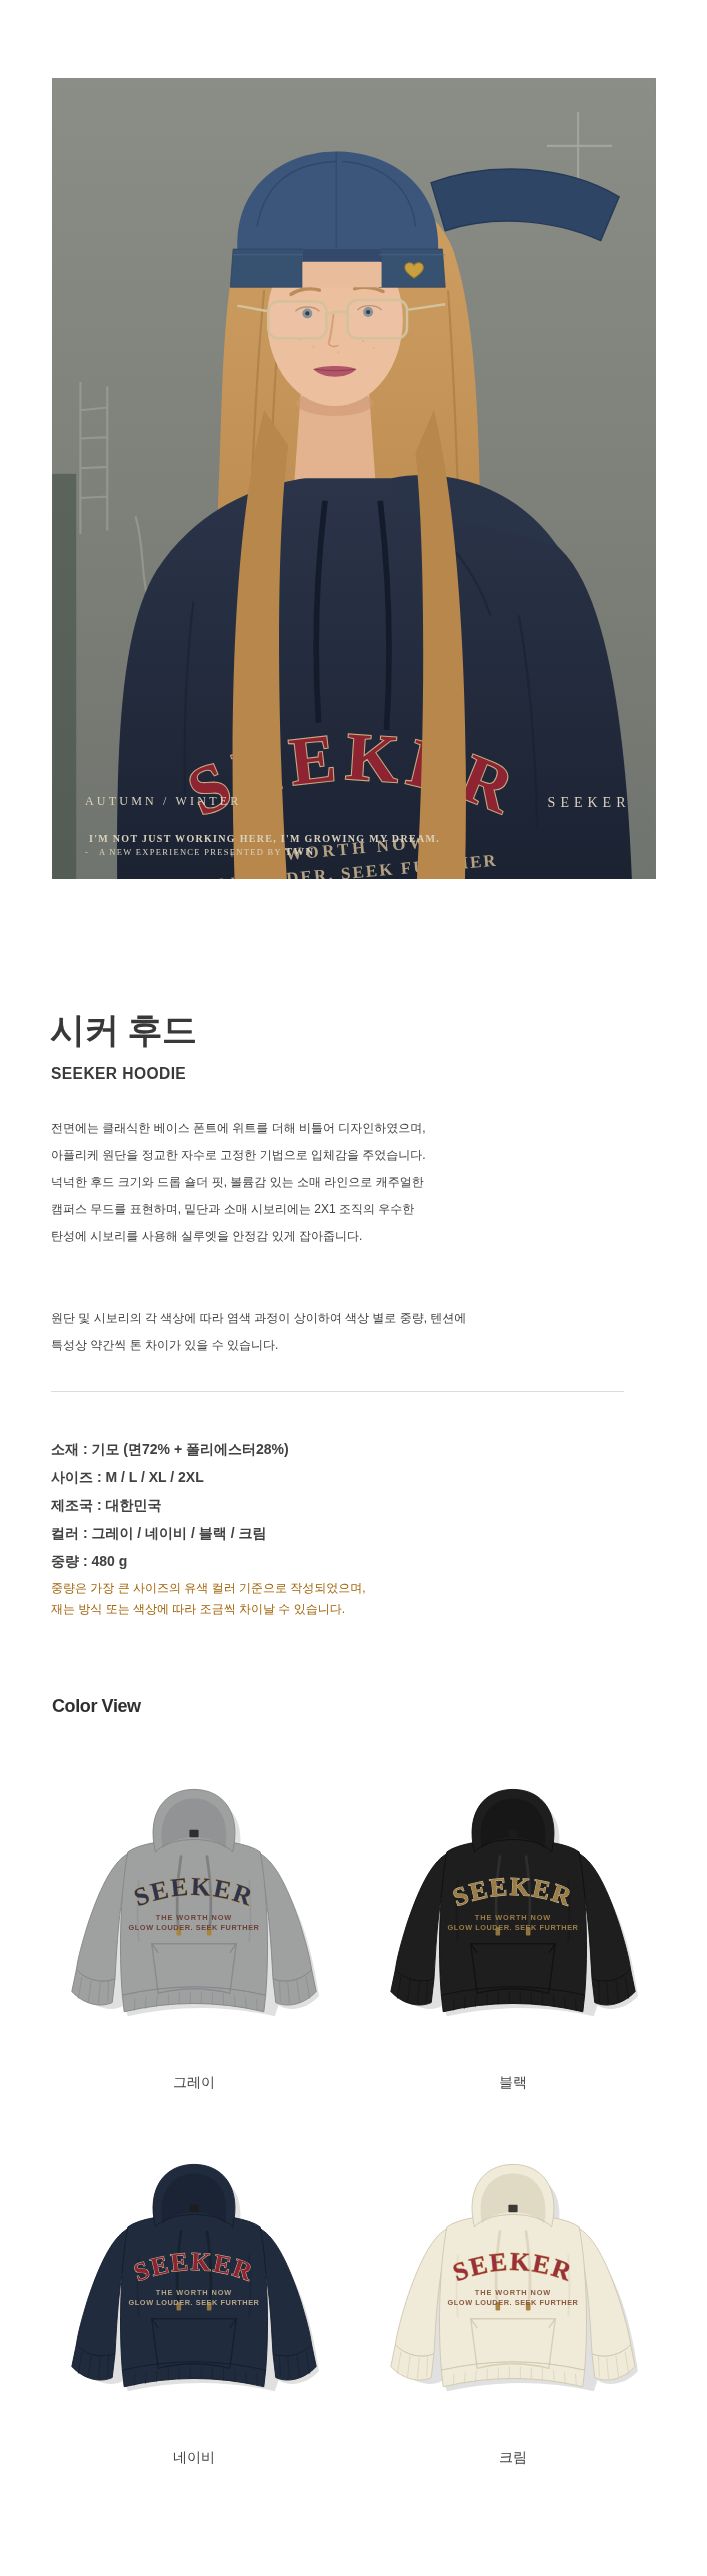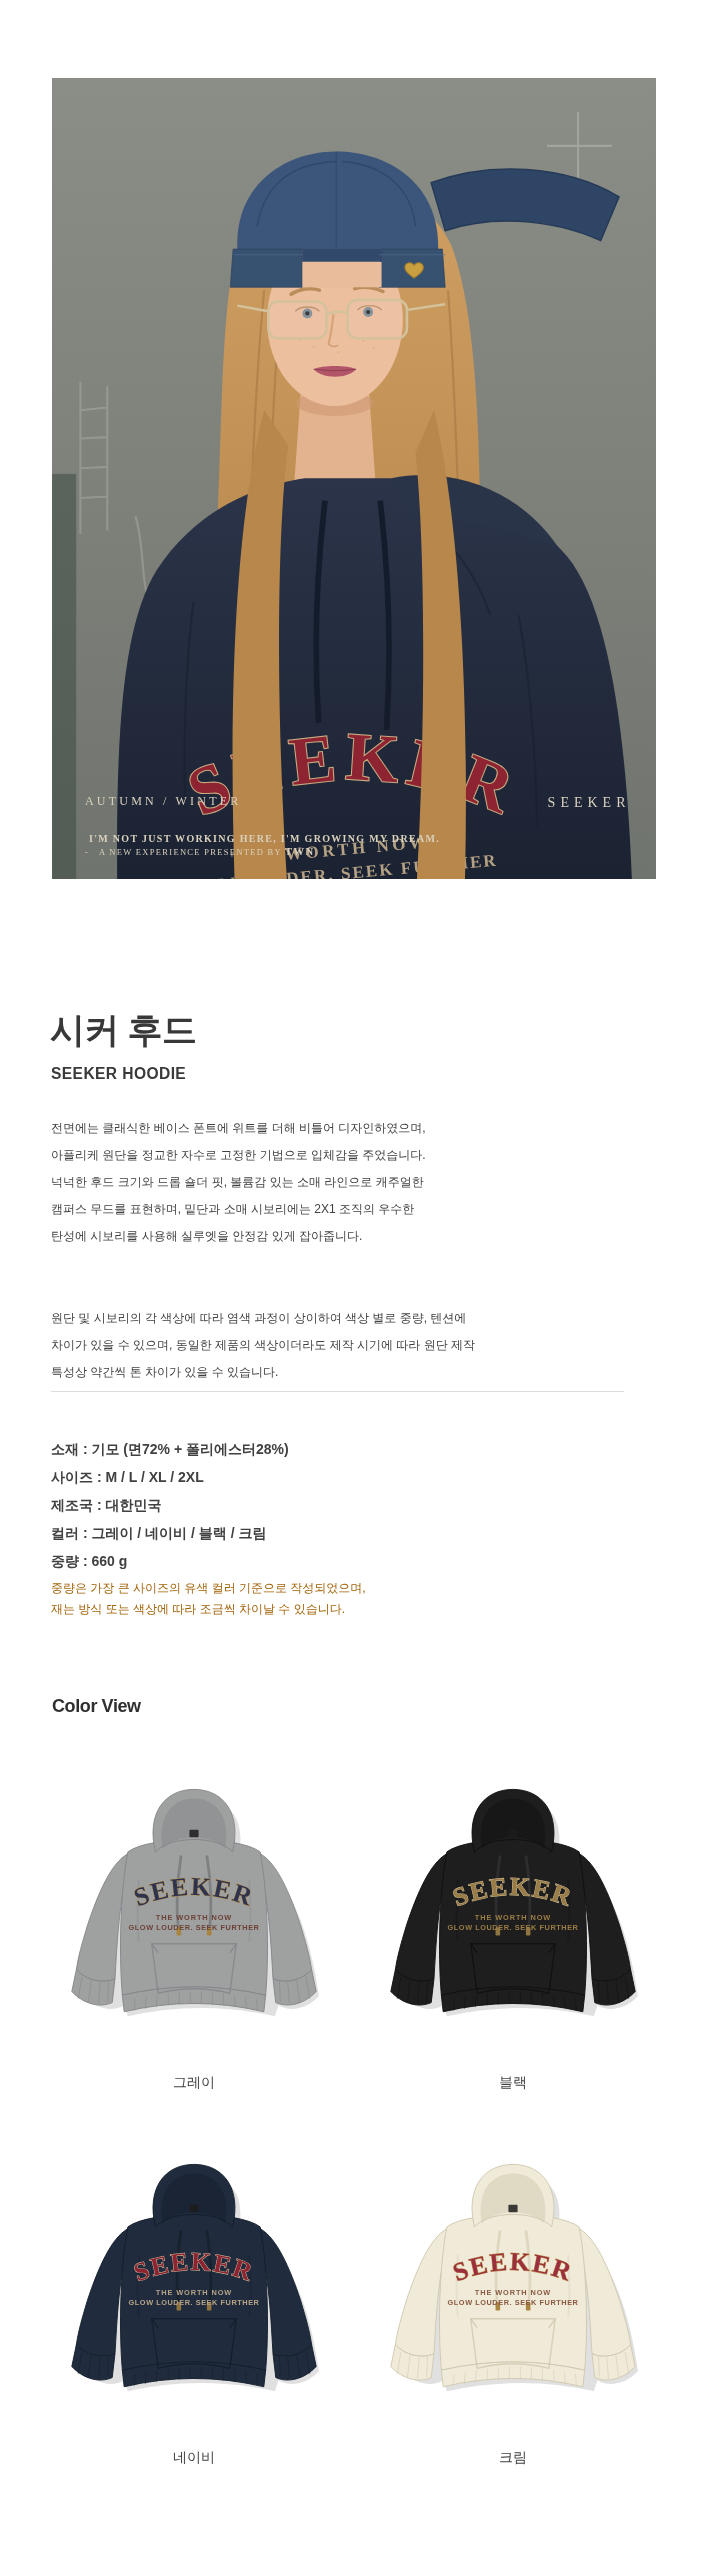--- a/index.html
+++ b/index.html
@@ -161,32 +161,31 @@
   <div class="abs desc desc1">
     <div>전면에는 클래식한 베이스 폰트에 위트를 더해 비틀어 디자인하였으며,</div>
     <div>아플리케 원단을 정교한 자수로 고정한 기법으로 입체감을 주었습니다.</div>
     <div>넉넉한 후드 크기와 드롭 숄더 핏, 볼륨감 있는 소매 라인으로 캐주얼한</div>
     <div>캠퍼스 무드를 표현하며, 밑단과 소매 시보리에는 2X1 조직의 우수한</div>
     <div>탄성에 시보리를 사용해 실루엣을 안정감 있게 잡아줍니다.</div>
   </div>
 
   <div class="abs desc desc2">
     <div>원단 및 시보리의 각 색상에 따라 염색 과정이 상이하여 색상 별로 중량, 텐션에</div>
-    <div>차이가 있을 수 있으며, 동일한 제품의 색상이더라도 제작 시기에 따라 원단 제작</div>
     <div>특성상 약간씩 톤 차이가 있을 수 있습니다.</div>
   </div>
 
   <div class="abs divider"></div>
 
   <div class="abs specs">
     <div><span>소재</span><span> : </span><span>기모 (면72% + 폴리에스터28%)</span></div>
     <div><span>사이즈</span><span> : </span><span>M / L / XL / 2XL</span></div>
     <div><span>제조국</span><span> : </span><span>대한민국</span></div>
     <div><span>컬러</span><span> : </span><span>그레이 / 네이비 / 블랙 / 크림</span></div>
-    <div><span>중량</span><span> : </span><span>660 g</span></div>
+    <div><span>중량</span><span> : </span><span>480 g</span></div>
   </div>
 
   <div class="abs note">
     <div>중량은 가장 큰 사이즈의 유색 컬러 기준으로 작성되었으며,</div>
     <div>재는 방식 또는 색상에 따라 조금씩 차이날 수 있습니다.</div>
   </div>
 
   <div class="abs cv-heading">Color View</div>
 
   <div class="abs card" style="left:42px;top:1755px">

